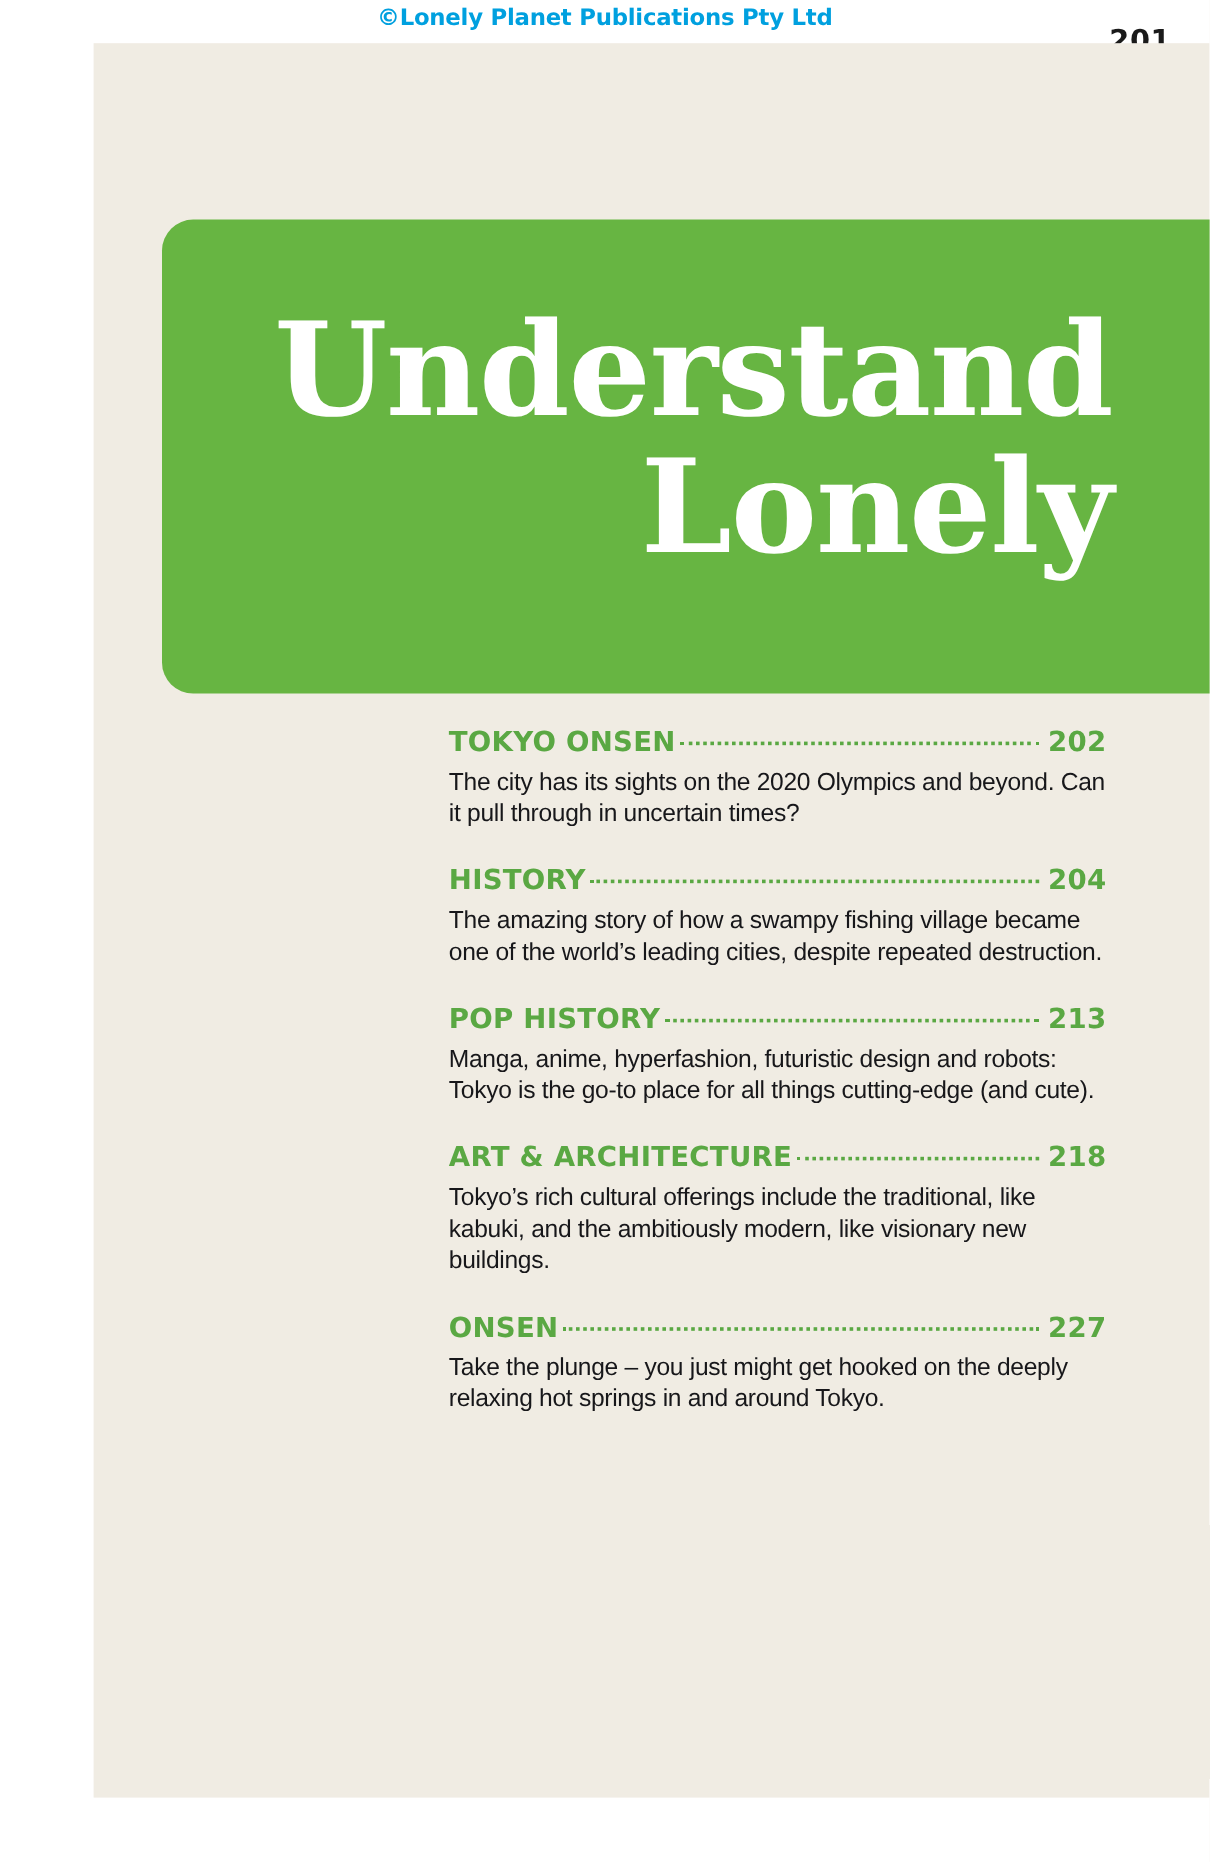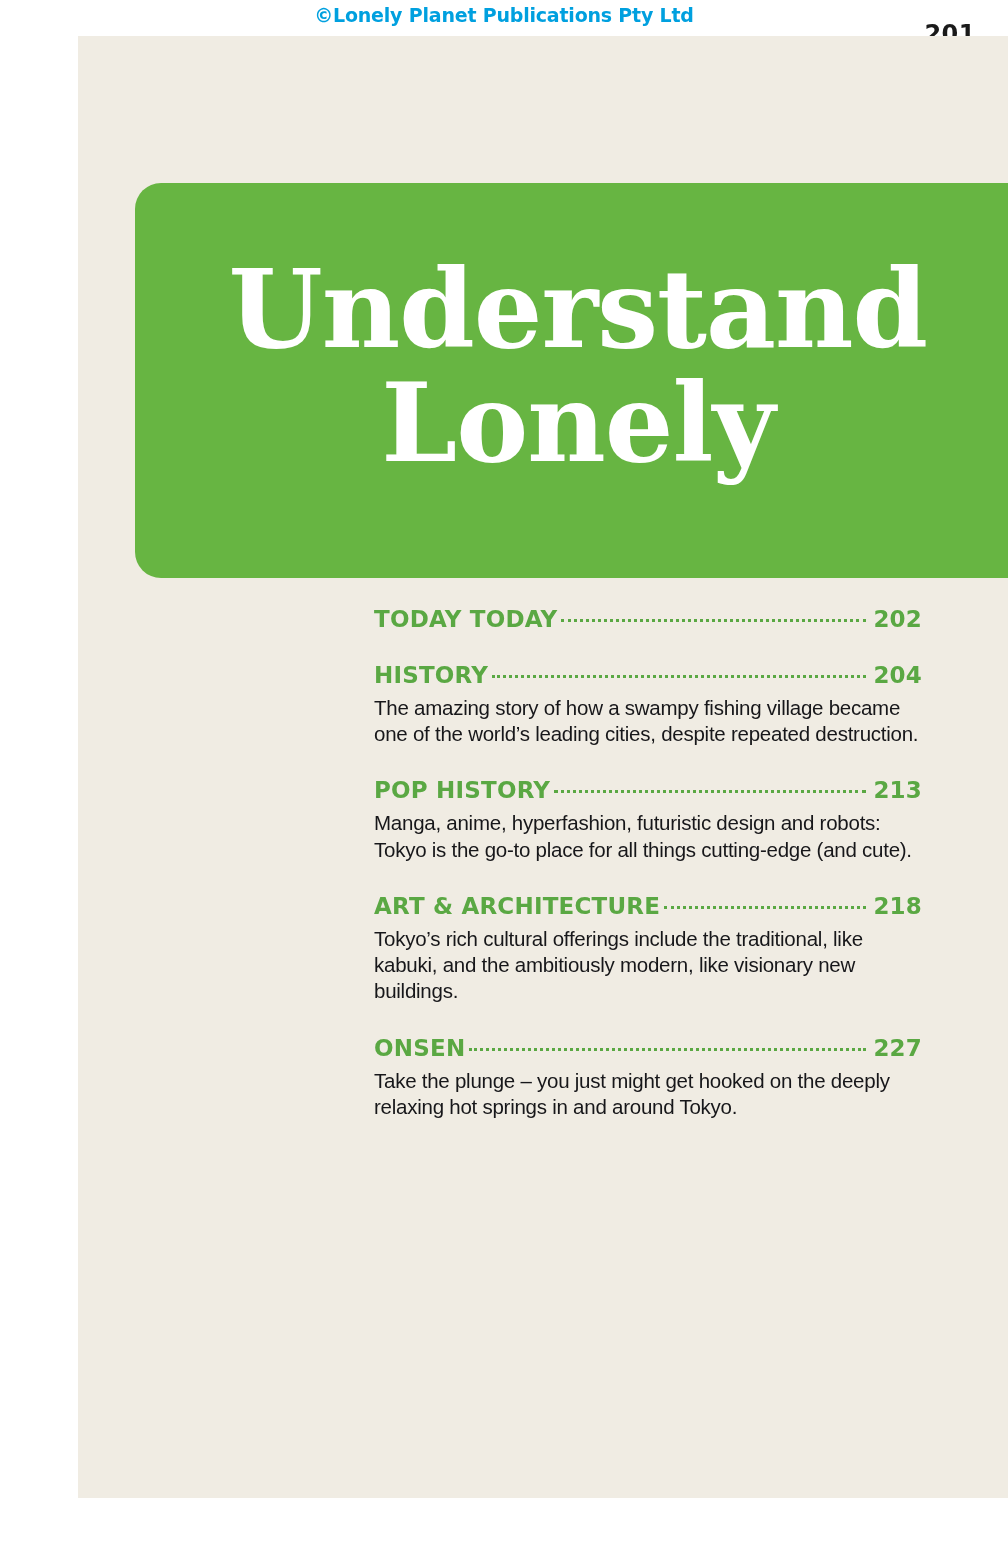--- a/index.html
+++ b/index.html
@@ -59,21 +59,21 @@
     width: 880px;
     height: 395px;
     background: #67b542;
     border-radius: 26px 0 0 26px;
     box-sizing: border-box;
   }
   .title-banner .title-inner {
     position: absolute;
     right: 88px;
     top: 72px;
-    text-align: center;
+    text-align: right;
   }
   .title-line {
     font-family: "DejaVu Serif", serif;
     font-weight: bold;
     color: #ffffff;
     font-size: 108px;
     line-height: 1.0;
     letter-spacing: -1px;
     white-space: nowrap;
   }
@@ -138,24 +138,25 @@
   <div class="title-inner">
     <div class="title-line">Understand</div>
     <div class="title-line second">Lonely</div>
   </div>
 </div>
 
 <div class="contents">
 
   <div class="entry">
     <div class="entry-head">
-      <span class="entry-title">TODAY TODAY</span>
+      <span class="entry-title">TOKYO ONSEN</span>
       <span class="leader"></span>
       <span class="entry-page">202</span>
     </div>
+    <div class="entry-desc">The city has its sights on the 2020 Olympics and beyond. Can it pull through in uncertain times?</div>
   </div>
 
   <div class="entry">
     <div class="entry-head">
       <span class="entry-title">HISTORY</span>
       <span class="leader"></span>
       <span class="entry-page">204</span>
     </div>
     <div class="entry-desc">The amazing story of how a swampy fishing village became one of the world’s leading cities, despite repeated destruction.</div>
   </div>

